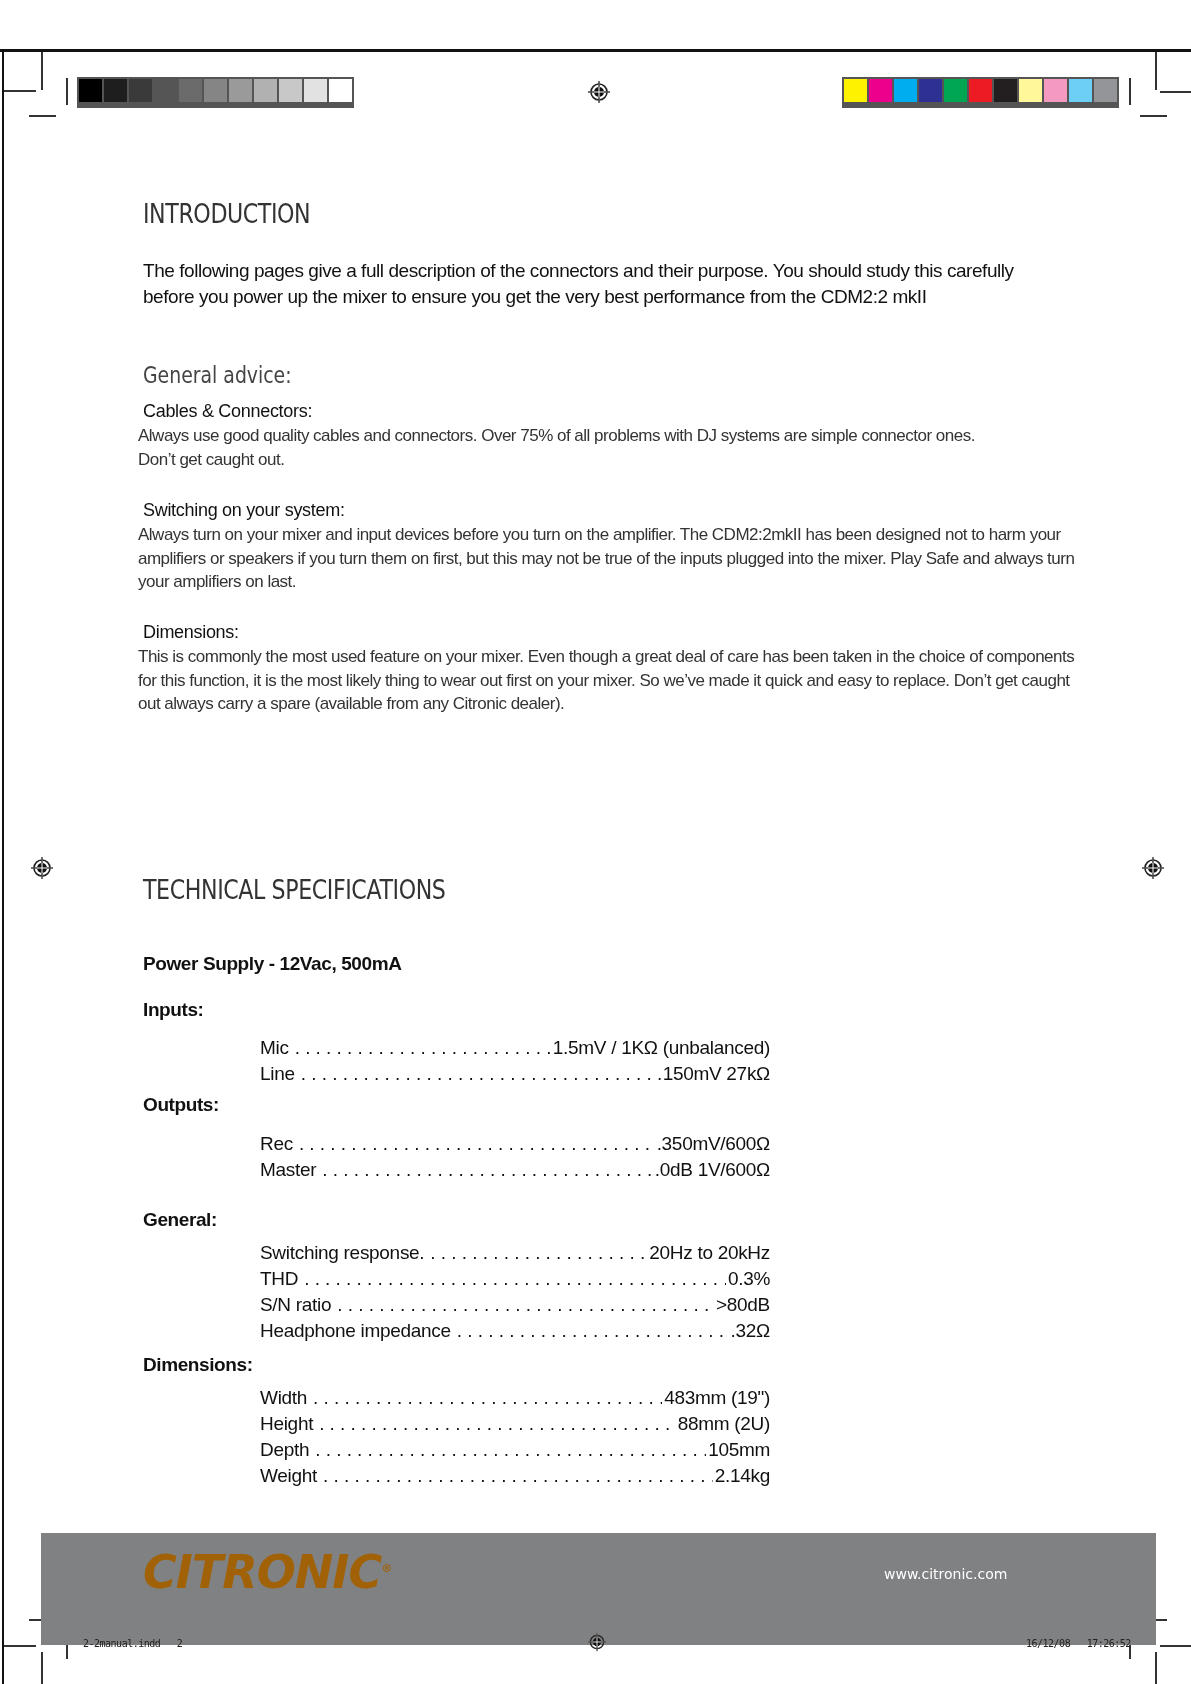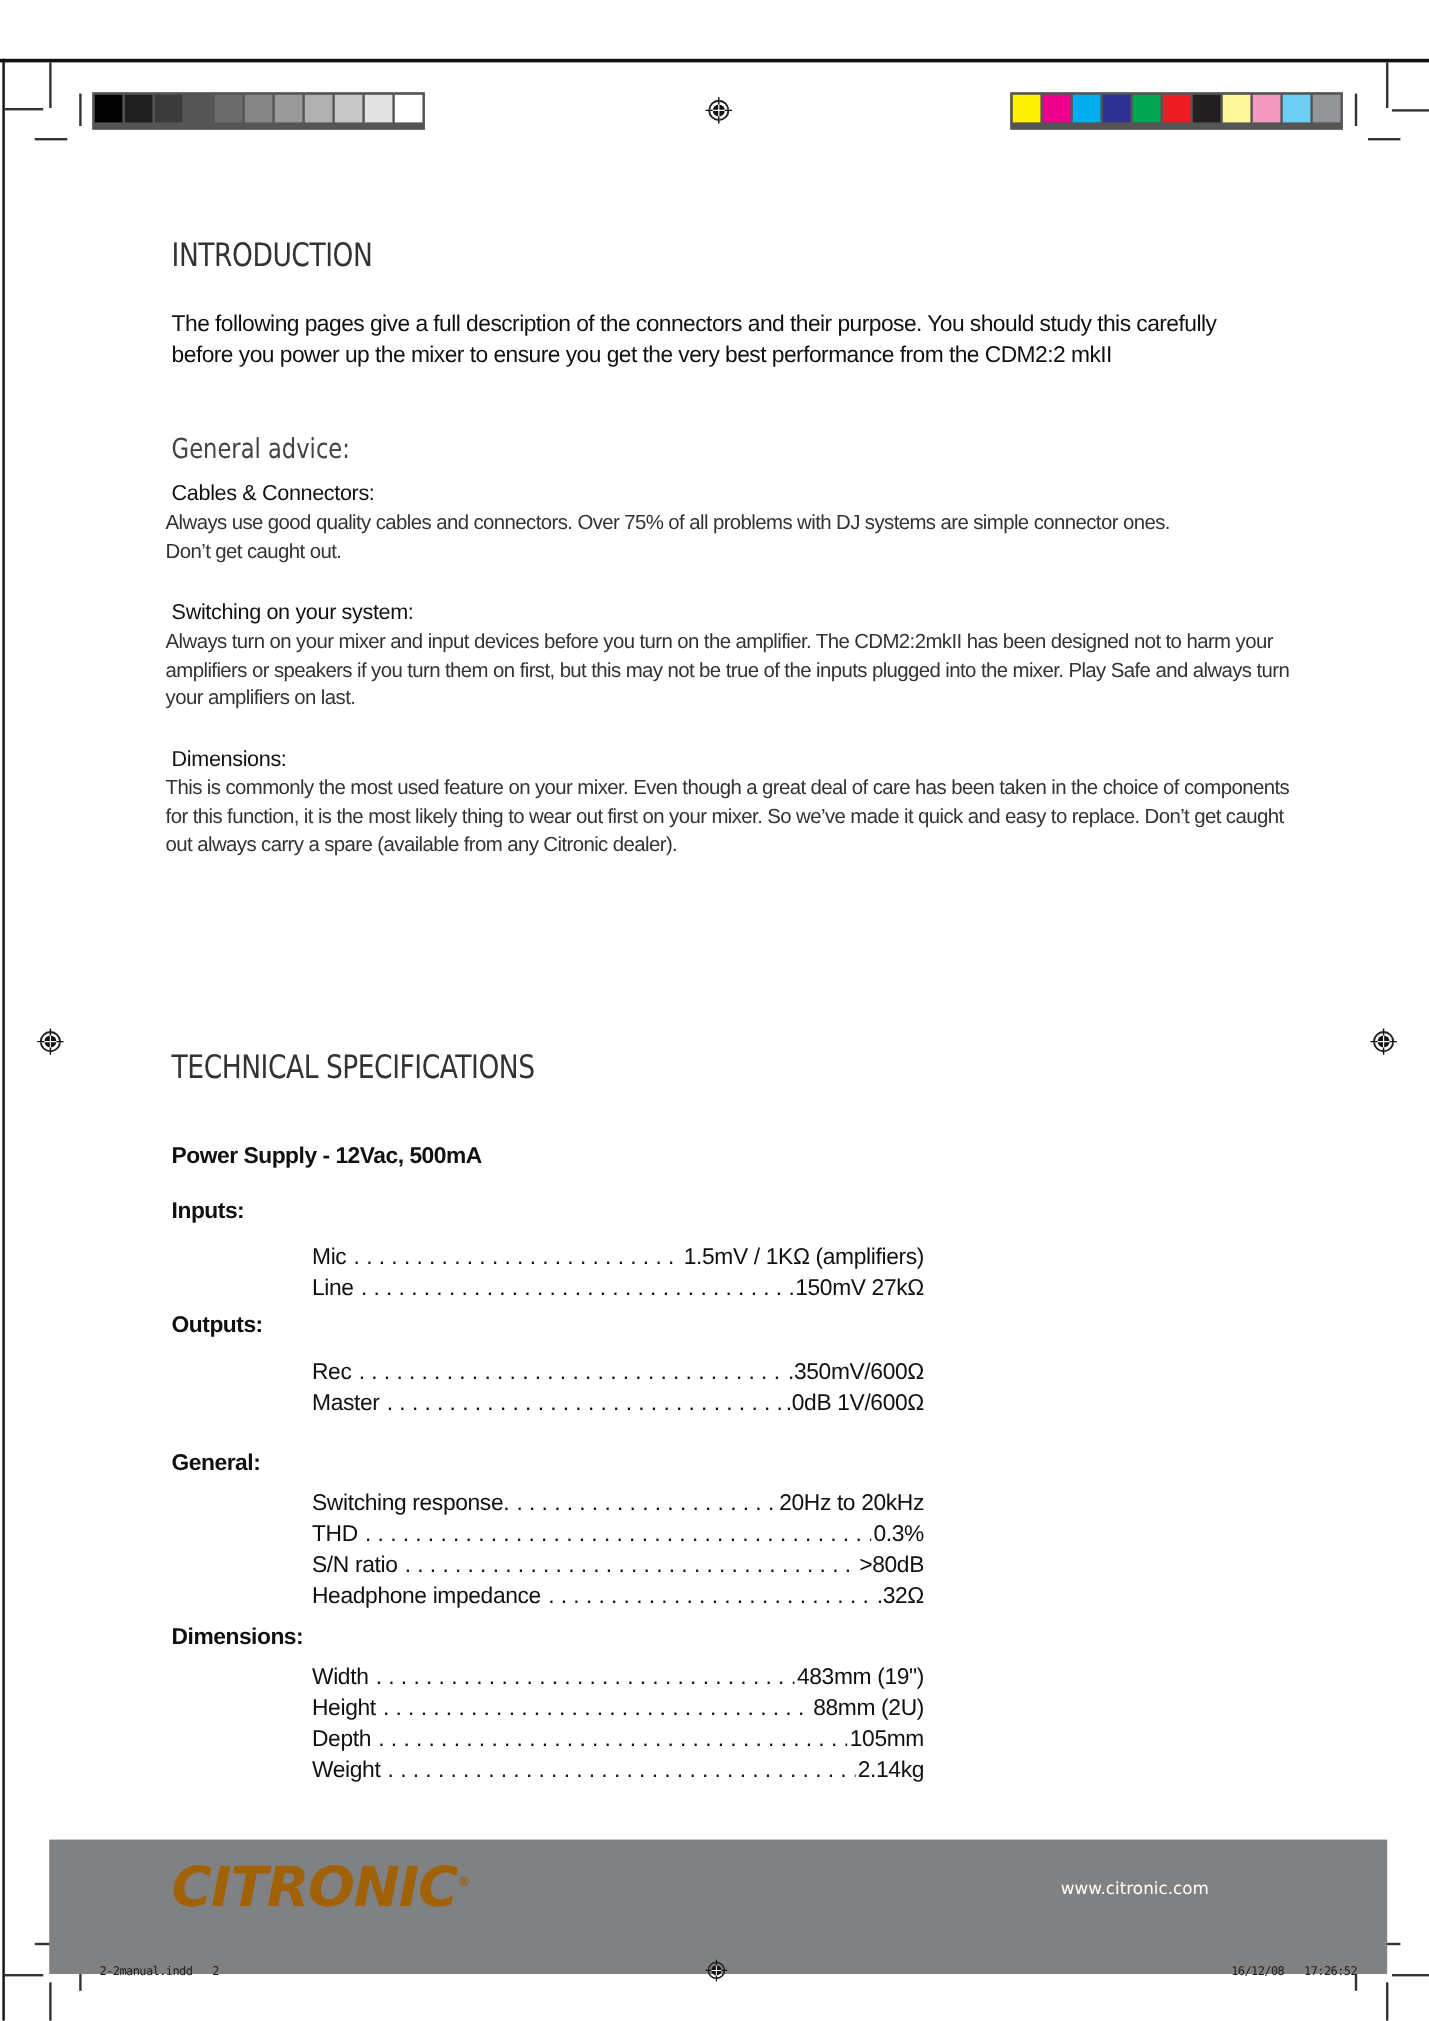--- a/index.html
+++ b/index.html
@@ -146,21 +146,21 @@
 <p class="adv-body" style="top:645px;margin:0;">This is commonly the most used feature on your mixer.  Even though a great deal of care has been taken in the choice of components for this function, it is the most likely thing to wear out first on your mixer.  So we’ve made it quick and easy to replace. Don’t get caught out always carry a spare (available from any Citronic dealer).</p>
 
 <h1 class="section-title" style="left:143px;top:874px;">TECHNICAL SPECIFICATIONS</h1>
 
 <div class="spec-label" style="top:953px;">Power Supply - 12Vac, 500mA</div>
 
 <div class="spec-label" style="top:999px;">Inputs:</div>
 <div class="spec-row" style="top:1035px;">
   <span class="k">Mic</span>
   <span class="dots">................................................................................</span>
-  <span class="v">1.5mV / 1KΩ (amplifiers)</span>
+  <span class="v">1.5mV / 1KΩ (unbalanced)</span>
 </div>
 <div class="spec-row" style="top:1061px;">
   <span class="k">Line</span>
   <span class="dots">................................................................................</span>
   <span class="v">150mV 27kΩ</span>
 </div>
 
 <div class="spec-label" style="top:1094px;">Outputs:</div>
 <div class="spec-row" style="top:1131px;">
   <span class="k">Rec</span>

